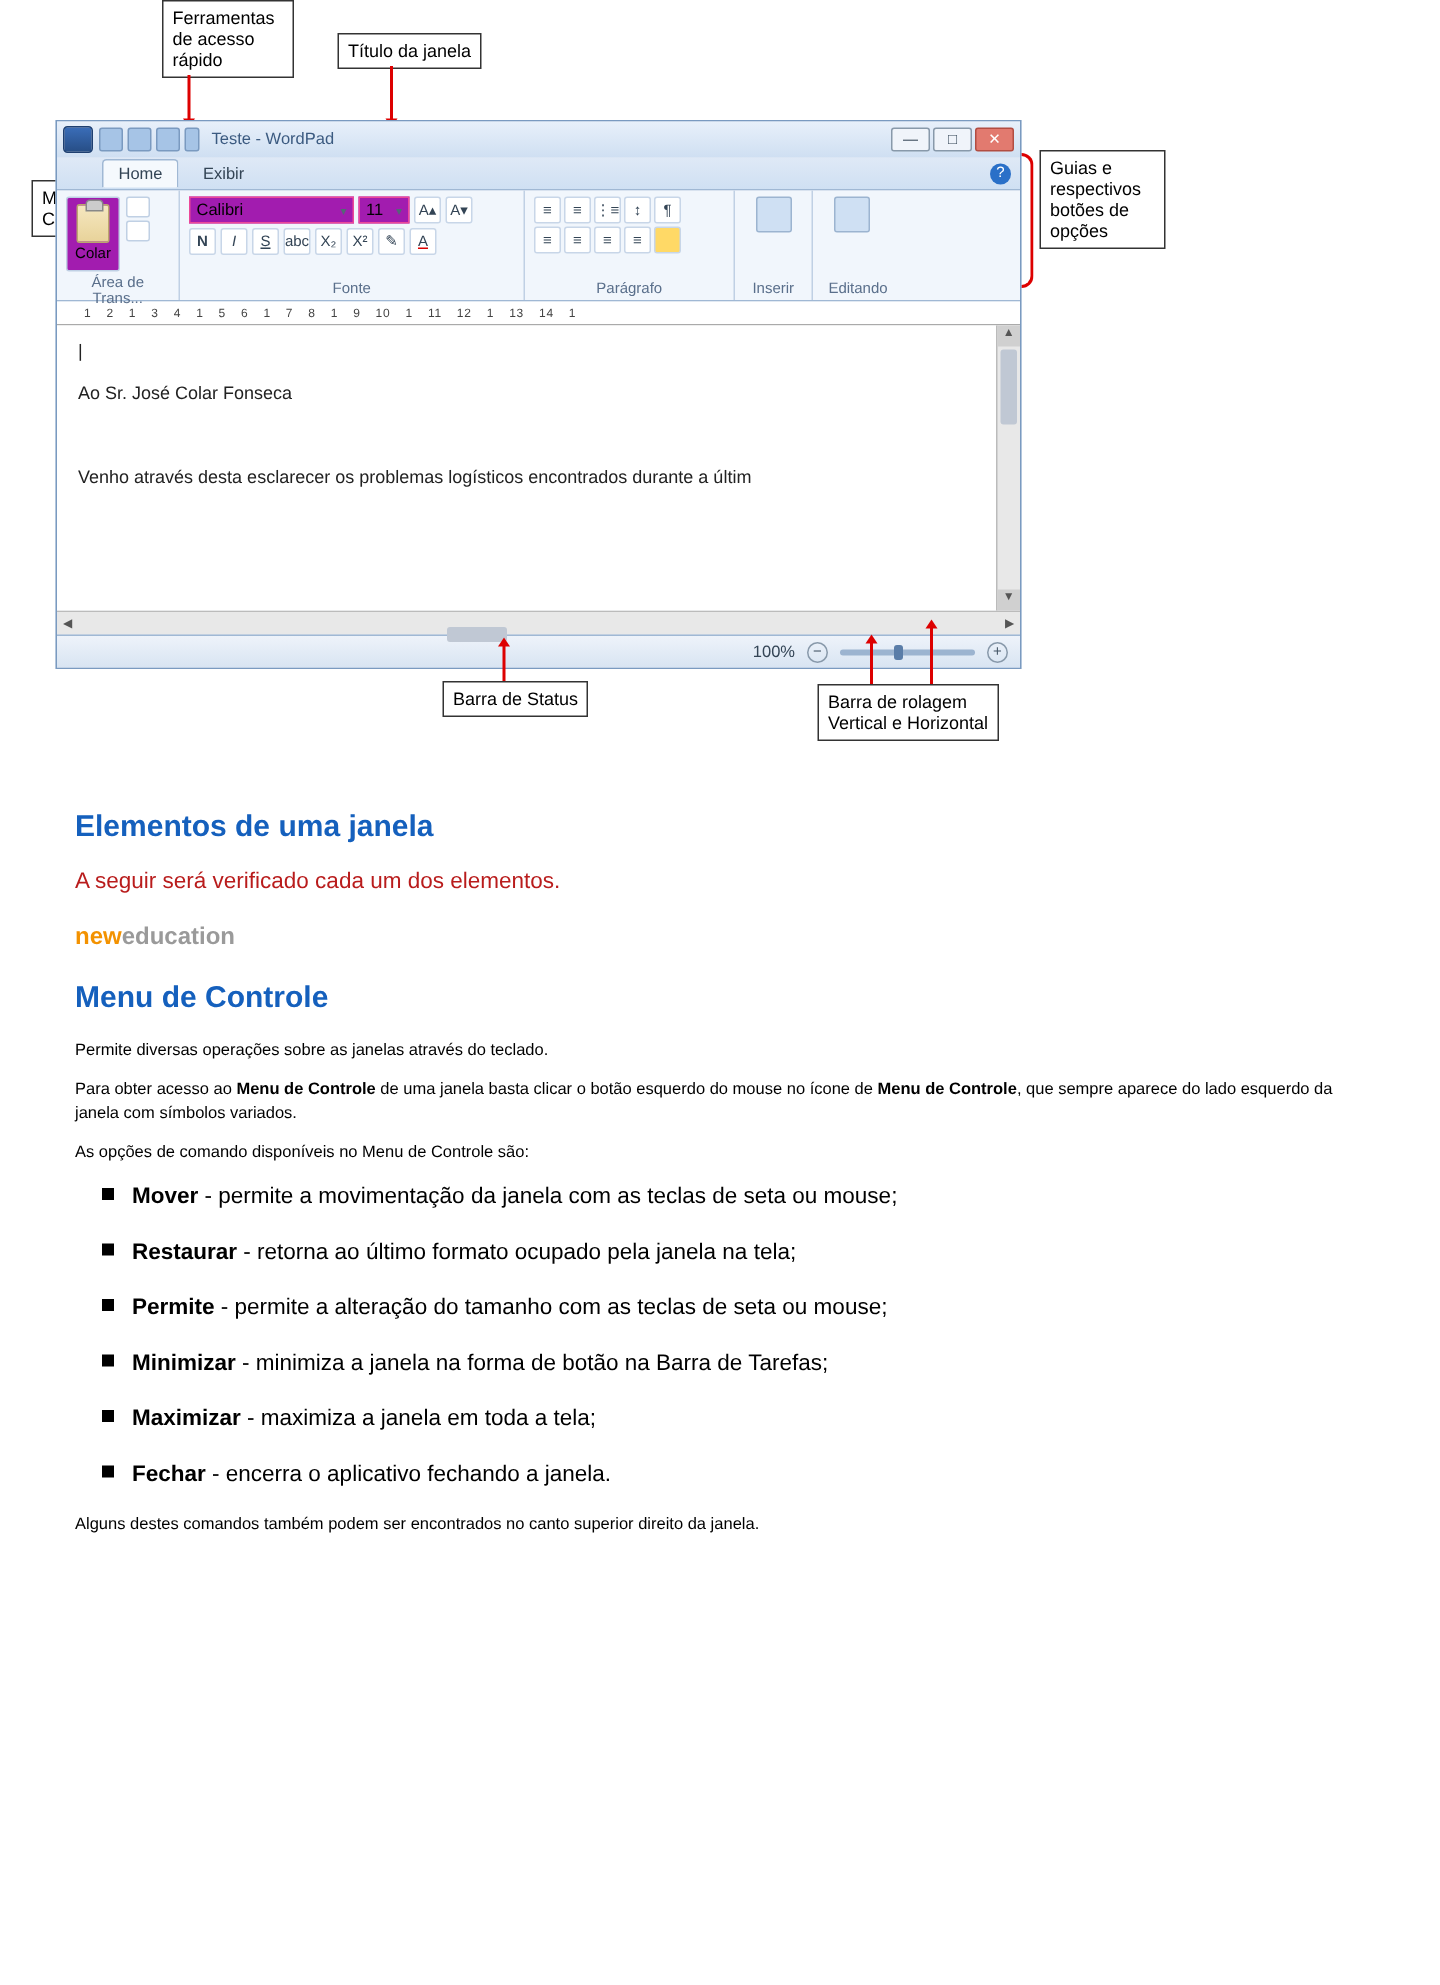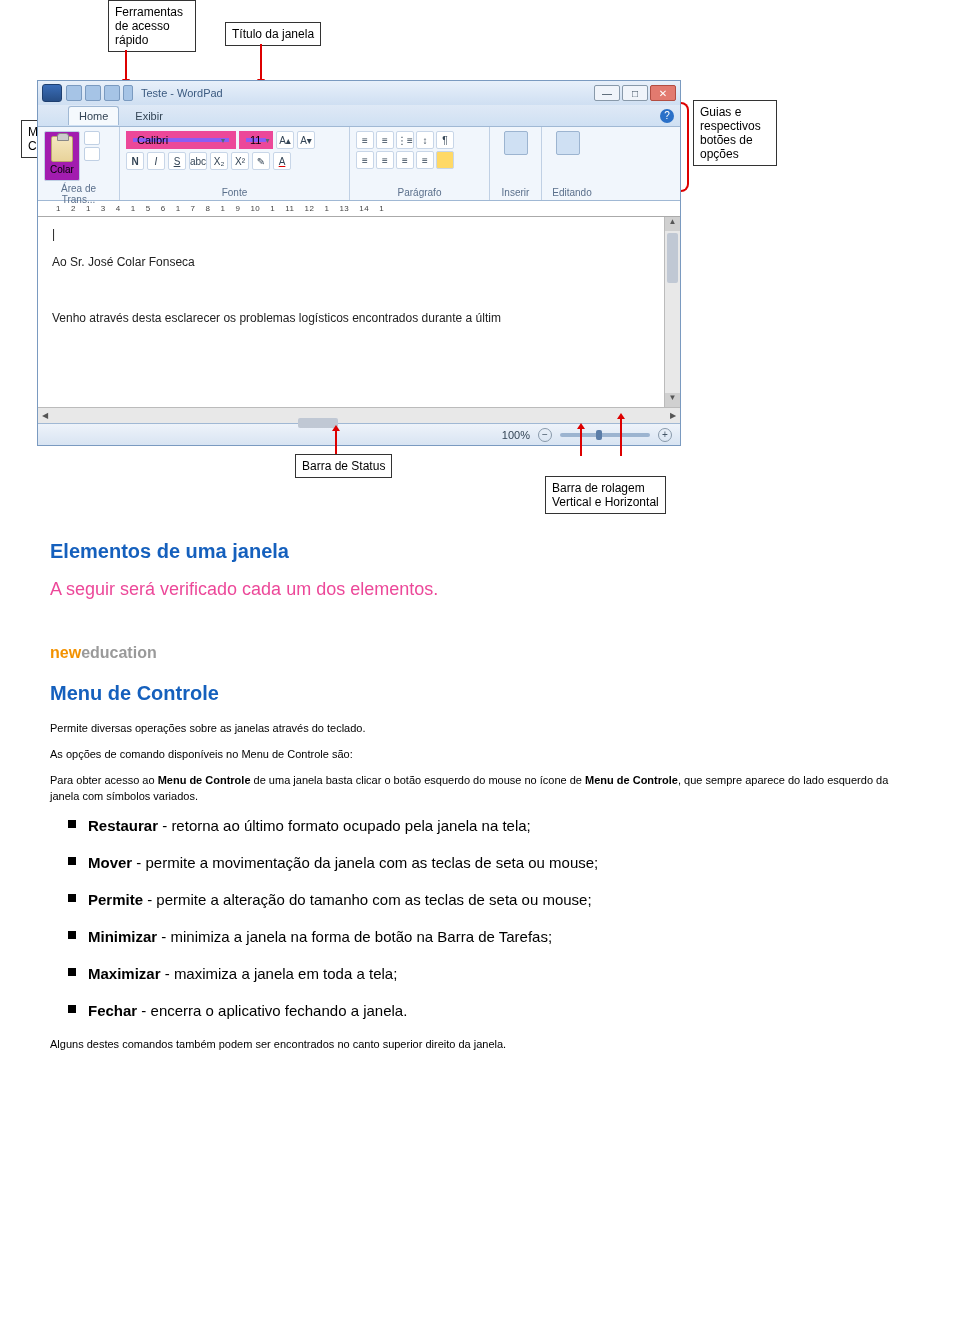--- a/index.html
+++ b/index.html
@@ -32,21 +32,21 @@
 
   .ribbon { display: flex; height: 74px; background: #f1f6fc; border-bottom: 1px solid #a0b8d4; }
   .rgroup { border-right: 1px solid #c0d0e4; padding: 4px 6px 2px 6px; display: flex; flex-direction: column; justify-content: space-between; }
   .rgroup .glabel { text-align: center; font-size: 10px; color: #5a6f8b; margin-top: 2px; }
   .colar-btn { width: 36px; height: 50px; background: #a21caf; border: 1px solid #c0d0e4; border-radius: 2px; display: flex; flex-direction: column; align-items: center; padding-top: 4px; }
   .clip-icon { width: 22px; height: 26px; background: linear-gradient(#f5e7c0,#e8d39a); border: 1px solid #bba66e; border-radius: 2px; position: relative; }
   .clip-icon::before { content: ''; position: absolute; top: -4px; left: 5px; width: 10px; height: 6px; border: 1px solid #888; border-radius: 3px 3px 0 0; background: #ccc; }
   .mini-btns { display: flex; flex-direction: column; gap: 2px; margin-left: 4px; }
   .mini-btns span { width: 16px; height: 14px; background: #fff; border: 1px solid #c0d0e4; border-radius: 2px; display: inline-block; }
   .fnt-row { display: flex; gap: 3px; align-items: center; }
-  .fnt-sel { height: 18px; border: 7px solid #ec4899; background: #8b5cf6; padding: 0 4px; font-size: 11px; display: flex; align-items: center; justify-content: space-between; }
+  .fnt-sel { height: 18px; border: 1px solid #ec4899; background: #a21caf; padding: 0 4px; font-size: 11px; display: flex; align-items: center; justify-content: space-between; }
   .fnt-sel::after { content: '▾'; color: #567; font-size: 8px; margin-left: 4px; }
   .rbtn { width: 18px; height: 18px; border: 1px solid #c8d6e8; background: #fff; border-radius: 2px; font-size: 10px; display: flex; align-items: center; justify-content: center; color: #345; }
   .para-grid { display: grid; grid-template-columns: repeat(5, 18px); gap: 2px; }
   .side-btn { width: 40px; display: flex; flex-direction: column; align-items: center; font-size: 10px; color: #345; }
   .side-btn .sicon { width: 24px; height: 24px; background: #cfe0f3; border: 1px solid #9cb4d0; border-radius: 2px; margin-bottom: 2px; }
 
   .ruler { height: 16px; background: #fff; border-bottom: 1px solid #aaa; font-size: 8px; color: #444; padding-left: 18px; letter-spacing: 0.5px; display: flex; align-items: center; gap: 10px; white-space: nowrap; overflow: hidden; }
   .ruler span { display: inline-block; }
 
   .docarea { display: flex; height: 190px; background: #eee; }
@@ -63,21 +63,21 @@
   .hscroll .thumb { position: absolute; left: 40%; width: 40px; height: 10px; top: 2px; background: #c0c8d4; border-radius: 2px; }
 
   .statusbar { height: 22px; background: linear-gradient(#eef3fa,#d8e4f2); border-top: 1px solid #a0b8d4; display: flex; align-items: center; justify-content: flex-end; padding-right: 8px; font-size: 11px; color: #345; gap: 8px; }
   .zoom-slider { width: 90px; height: 4px; background: #9cb4d0; border-radius: 2px; position: relative; }
   .zoom-slider::after { content: ''; position: absolute; left: 40%; top: -3px; width: 6px; height: 10px; background: #5a7da8; border-radius: 2px; }
   .zc { width: 14px; height: 14px; border: 1px solid #89a; border-radius: 50%; text-align: center; line-height: 12px; font-size: 10px; color: #456; }
 
   
   .content { padding: 0 50px 40px 50px; }
   h3.blue { color: #1560bd; font-size: 20px; font-weight: bold; margin: 20px 0 16px 0; }
-  .intro { font-size: 18px; color: #ec4899; margin-bottom: 44px; }
+  .intro { font-size: 15px; color: #b91c1c; margin-bottom: 20px; }
   .logo { font-weight: bold; font-size: 16px; margin-bottom: 20px; }
   .logo .o { color: #f39200; }
   .logo .g { color: #9a9a9a; }
   .banner { background: #eee; padding: 16px 14px; font-size: 24px; color: #666; margin-bottom: 18px; }
   p.body { font-size: 11px; line-height: 1.45; margin-bottom: 10px; }
   ul.opts { list-style: none; margin: 8px 0 14px 18px; }
   ul.opts li { position: relative; padding-left: 20px; font-size: 15px; line-height: 1.4; margin-bottom: 16px; }
   ul.opts li::before { content: ''; position: absolute; left: 0; top: 5px; width: 8px; height: 8px; background: #000; }
 </style>
 </head>
@@ -259,46 +259,46 @@
       <div class="zoom-slider"></div>
       <span class="zc">+</span>
     </div>
   </div>
 
   <div class="arrow-up" style="left:320px; top:430px; height:24px;"></div>
   <div class="callout" style="left:280px; top:454px;"><span>Barra de Status</span></div>
 
   <div class="arrow-up" style="left:565px; top:428px; height:28px;"></div>
   <div class="arrow-up" style="left:605px; top:418px; height:38px;"></div>
-  <div class="callout" style="left:530px; top:476px;"><span style="white-space:pre-line;">Barra de rolagem
+  <div class="callout" style="left:530px; top:456px;"><span style="white-space:pre-line;">Barra de rolagem
 Vertical e Horizontal</span></div>
 </div>
 
 <div class="content">
   <h3 class="blue">Elementos de uma janela</h3>
   <p class="intro">A seguir será verificado cada um dos elementos.</p>
 
   <div class="logo">
     <span class="o">new</span><span class="g">education</span>
   </div>
 
 
   <h3 class="blue">Menu de Controle</h3>
 
   <p class="body">Permite diversas operações sobre as janelas através do teclado.</p>
 
-  <p class="body">As opções de comando disponíveis no Menu de Controle são:</p>
-
   <p class="body">
     <span>Para obter acesso ao </span><b>Menu de Controle</b><span> de uma janela basta clicar o botão esquerdo do mouse no ícone de </span><b>Menu de Controle</b><span>, que sempre aparece do lado esquerdo da janela com símbolos variados.</span>
   </p>
 
+  <p class="body">As opções de comando disponíveis no Menu de Controle são:</p>
+
   <ul class="opts">
+    <li><b>Mover</b><span> - permite a movimentação da janela com as teclas de seta ou mouse;</span></li>
     <li><b>Restaurar</b><span> - retorna ao último formato ocupado pela janela na tela;</span></li>
-    <li><b>Mover</b><span> - permite a movimentação da janela com as teclas de seta ou mouse;</span></li>
     <li><b>Permite</b><span> - permite a alteração do tamanho com as teclas de seta ou mouse;</span></li>
     <li><b>Minimizar</b><span> - minimiza a janela na forma de botão na Barra de Tarefas;</span></li>
     <li><b>Maximizar</b><span> - maximiza a janela em toda a tela;</span></li>
     <li><b>Fechar</b><span> - encerra o aplicativo fechando a janela.</span></li>
   </ul>
 
   <p class="body">Alguns destes comandos também podem ser encontrados no canto superior direito da janela.</p>
 </div>
 
 </body></html>

